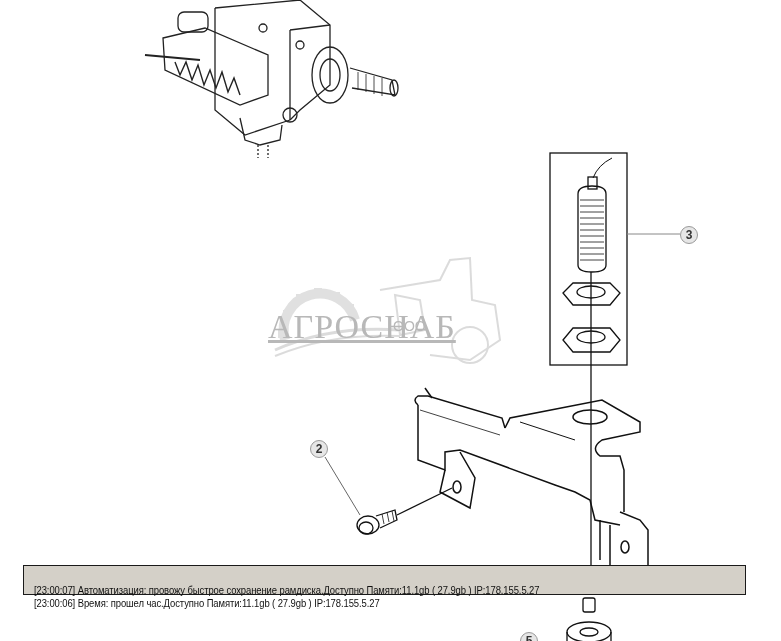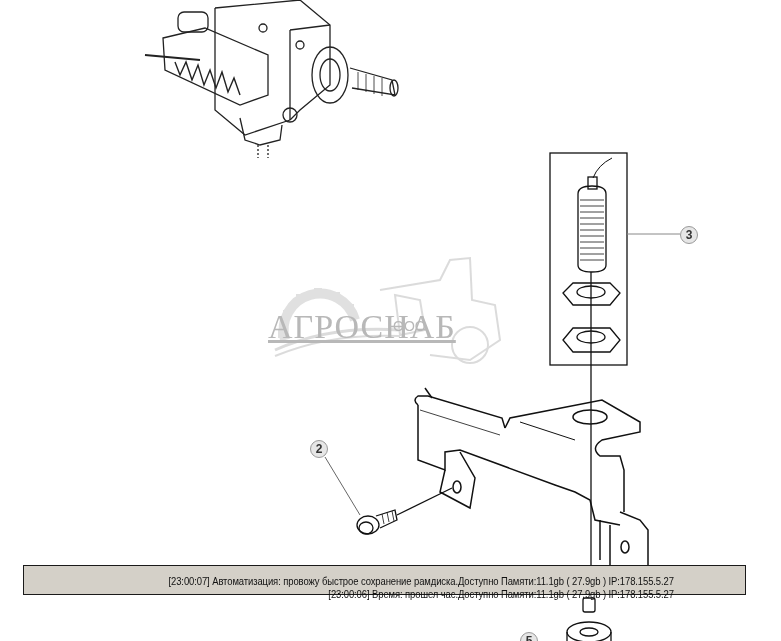--- a/index.html
+++ b/index.html
@@ -1,19 +1,19 @@
 <!DOCTYPE html>
 <html><head>
 <meta charset="utf-8">
 <style>
   html, body { margin:0; padding:0; }
   body { width:781px; height:641px; background:#ffffff; position:relative; overflow:hidden; font-family:"Liberation Sans", sans-serif; }
   #diagram { position:absolute; left:0; top:0; width:781px; height:641px; }
   .callout { position:absolute; width:16px; height:16px; border-radius:50%; background:#e6e6e6; border:1px solid #9a9a9a; font-size:12px; font-weight:bold; color:#333; text-align:center; line-height:16px; }
-  #log-panel { position:absolute; left:23px; top:565px; width:723px; height:30px; background:#d4d0c8; border:1px solid #1a1a1a; box-sizing:border-box; padding:9px 0 0 10px;text-align:right; }
+  #log-panel { position:absolute; left:23px; top:565px; width:723px; height:30px; background:#d4d0c8; border:1px solid #1a1a1a; box-sizing:border-box; padding:18px 0 0 10px; }
   .log-line { font-family:"Liberation Sans", sans-serif; font-size:10.5px; color:#111; line-height:13px; white-space:nowrap; transform:scaleX(0.9); transform-origin:left; letter-spacing:-0.1px; }
   .watermark { position:absolute; left:268px; top:308px; font-family:"Liberation Serif", serif; font-size:34px; color:#b8b8b8; letter-spacing:1px;text-decoration:underline; }
   .watermark-ooo { position:absolute; left:393px; top:318px; font-family:"Liberation Sans", sans-serif; font-size:14px; color:#b8b8b8; }
 </style>
 </head>
 <body>
 
 <svg id="diagram" viewBox="0 0 781 641" xmlns="http://www.w3.org/2000/svg">
 
   <g opacity="0.35" fill="none" stroke="#9a9a9a" stroke-width="2">

